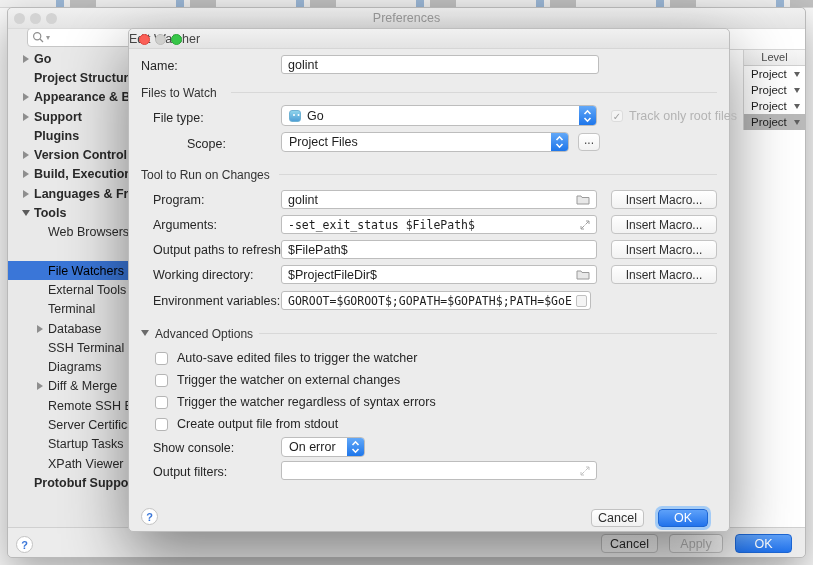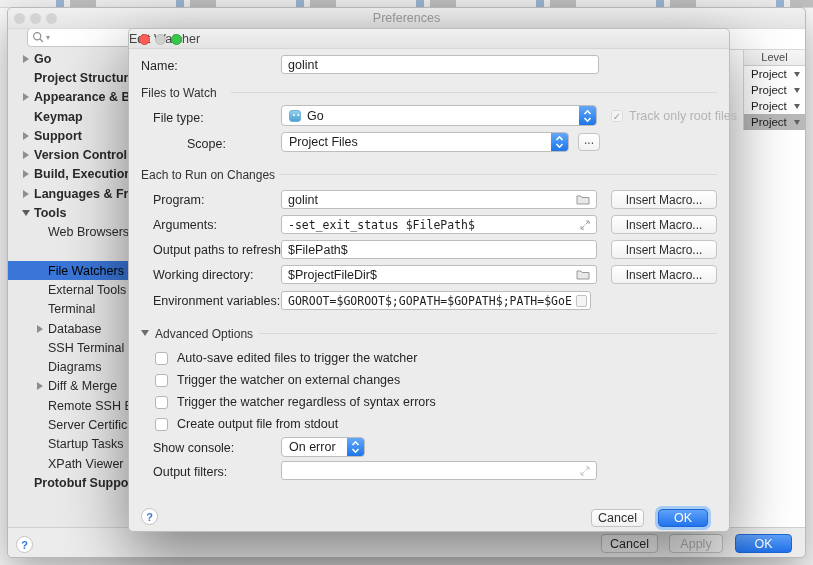--- a/index.html
+++ b/index.html
@@ -134,28 +134,28 @@
         </div>
       <div class="srow tl-item noarr">
           <span>Project Structure</span>
         </div>
       <div class="srow tl-item">
           <span class="arr">
             <i class="tri-r"></i>
           </span>
           <span>Appearance &amp; Beha</span>
         </div>
+      <div class="srow tl-item">
+          <span class="arr">
+            <i class="tri-r"></i>
+          </span>
+          <span>Support</span>
+        </div>
       <div class="srow tl-item noarr">
-          <span>Keymap</span>
-        </div>
-      <div class="srow tl-item">
-          <span class="arr">
-            <i class="tri-r"></i>
-          </span>
-          <span>Support</span>
+          <span>Plugins</span>
         </div>
       <div class="srow tl-item">
           <span class="arr">
             <i class="tri-r"></i>
           </span>
           <span>Version Control</span>
         </div>
       <div class="srow tl-item">
           <span class="arr">
             <i class="tri-r"></i>
@@ -288,21 +288,21 @@
     <span>Project Files</span>
     <span class="stepper">
       <svg width="9" height="14" viewBox="0 0 9 14">
           <polyline points="1.5,5 4.5,1.8 7.5,5" fill="none" stroke="#fff" stroke-width="1.6"></polyline>
           <polyline points="1.5,9 4.5,12.2 7.5,9" fill="none" stroke="#fff" stroke-width="1.6"></polyline>
         </svg>
     </span>
   </div>
   <div class="dots-btn" style="left:449px; top:104px;">...</div>
 
-  <div class="dsec" style="left:12px; top:139px;">Each to Run on Changes</div>
+  <div class="dsec" style="left:12px; top:139px;">Tool to Run on Changes</div>
   <div class="dline" style="left:150px; width:438px; top:145px;"></div>
 
   <div class="dlabel" style="left:24px; top:164px;">Program:</div>
   <div class="dfield" style="left:152px; top:161px; width:316px;">
     <span>golint</span>
     <span class="ficon">
         <svg width="14" height="11" viewBox="0 0 14 11">
           <path d="M1 2 L5 2 L6 3.5 L13 3.5 L13 10 L1 10 Z" fill="#e8e8e8" stroke="#9a9a9a"></path>
         </svg>
       </span>

